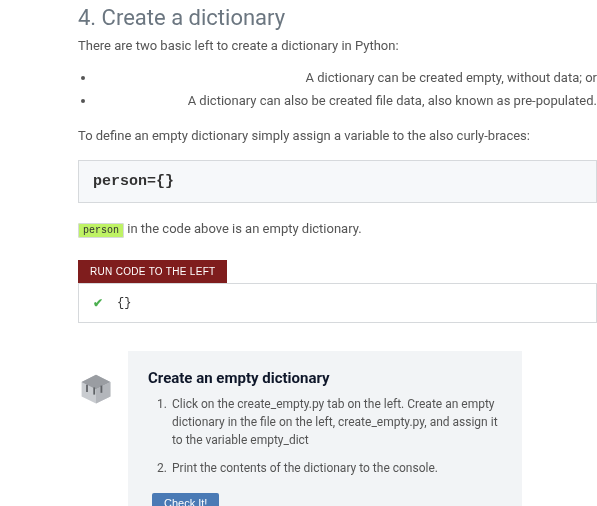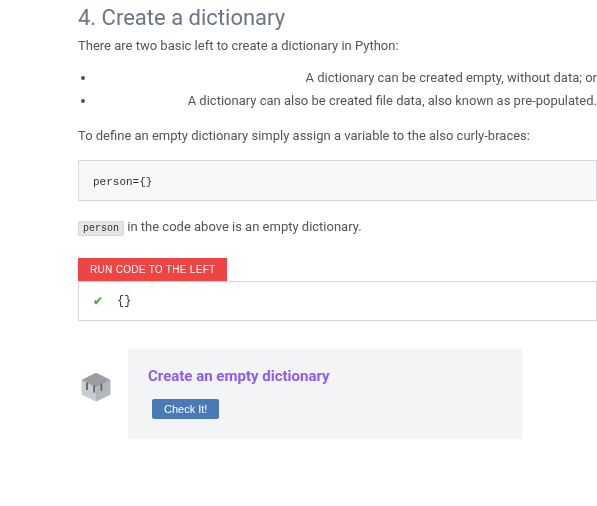--- a/index.html
+++ b/index.html
@@ -3,31 +3,31 @@
   <meta charset="utf-8">
   <style>
     * { box-sizing: border-box; margin: 0; padding: 0; }
     body { font-family: -apple-system, BlinkMacSystemFont, "Segoe UI", Roboto, Helvetica, Arial, sans-serif; font-size: 13px; color: #555; background: #fff; width: 597px; padding: 0 0 20px 78px; }
     h2.heading { color: #6b7680; font-size: 22px; font-weight: 400; margin-top: 5px; margin-bottom: 6px; }
     p.intro, p.define-text, p.inline-text { color: #555; font-size: 13px; line-height: 1.5; }
     ul.bullets { list-style: disc; margin: 10px 0 14px 18px; text-align: right; }
     ul.bullets li { color: #555; font-size: 13px; line-height: 1.8; }
     p.define-text { margin: 4px 0 14px 0; }
     .code-block { border: 1px solid #d6d9dc; background: #f6f8fa; padding: 12px 14px; margin-bottom: 16px; }
-    .code-block code { font-family: "Courier New", Courier, monospace; font-size: 11px; color: #333; font-weight: normal; }
-    .inline-code { font-family: "Courier New", Courier, monospace; font-size: 10px; color: #333; border: 1px solid #d6d9dc; background: #e5e5e5; padding: 1px 4px; border-radius: 2px; }
+    .code-block code { font-family: "Courier New", Courier, monospace; font-size: 15px; color: #333; font-weight: bold; }
+    .inline-code { font-family: "Courier New", Courier, monospace; font-size: 10px; color: #333; border: 1px solid #d6d9dc; background: #bef264; padding: 1px 4px; border-radius: 2px; }
     p.inline-text { margin-bottom: 22px; }
-    .run-button { display: inline-block; background: #ef4444; color: #fff; font-size: 10px; letter-spacing: 0.3px; padding: 6px 12px; border: none; cursor: pointer; margin-bottom: 0; }
+    .run-button { display: inline-block; background: #7f1d1d; color: #fff; font-size: 10px; letter-spacing: 0.3px; padding: 6px 12px; border: none; cursor: pointer; margin-bottom: 0; }
     .output-box { border: 1px solid #d6d9dc; background: #fff; padding: 12px 14px; display: flex; align-items: center; gap: 14px; margin-bottom: 28px; }
     .check-icon { color: #4caf50; font-size: 12px; font-weight: bold; }
     .output-text { font-family: "Courier New", Courier, monospace; font-size: 12px; color: #333; }
     .task-card-wrap { display: flex; align-items: flex-start; gap: 14px; margin-left: 0; }
     .task-icon { width: 36px; height: 36px; flex-shrink: 0; margin-top: 22px; }
     .task-card { background: #f2f4f6; padding: 18px 20px 20px 20px; flex: 1; max-width: 394px; }
-    .task-title { color: #8b5cf6; font-size: 15px; font-weight: 700; margin-bottom: 8px; }
+    .task-title { color: #0f172a; font-size: 15px; font-weight: 700; margin-bottom: 8px; }
     ol.steps { list-style: decimal; margin-left: 22px; color: #555; font-size: 12px; line-height: 1.5; }
     ol.steps li { margin-bottom: 10px; padding-left: 2px; }
     .check-btn { display: inline-block; background: #4a7ab5; color: #fff; font-size: 11px; padding: 4px 12px; border: none; border-radius: 2px; cursor: pointer; margin-top: 6px; margin-left: 4px; }
   </style>
 </head>
 <body>
 
 
 
 <h2 class="heading">4. Create a dictionary</h2>
@@ -62,18 +62,22 @@
       <polygon points="20,2 36,10 36,26 20,34 4,26 4,10" fill="#c9ccd0"></polygon>
       <polygon points="20,2 36,10 20,18 4,10" fill="#9a9da2"></polygon>
       <polygon points="20,18 36,10 36,26 20,34" fill="#b3b6bb"></polygon>
       <line x1="10" y1="13" x2="10" y2="21" stroke="#606367" stroke-width="2"></line>
       <line x1="18" y1="16" x2="18" y2="24" stroke="#606367" stroke-width="2"></line>
       <line x1="26" y1="14" x2="26" y2="22" stroke="#606367" stroke-width="2"></line>
     </svg>
   </div>
   <div class="task-card">
     <div class="task-title">Create an empty dictionary</div>
+    <ol class="steps">
+      <li>Click on the create_empty.py tab on the left. Create an empty dictionary in the file on the left, create_empty.py, and assign it to the variable empty_dict</li>
+      <li>Print the contents of the dictionary to the console.</li>
+    </ol>
     <button class="check-btn">Check It!</button>
   </div>
 </div>
 
 
 
 
 </body></html>

